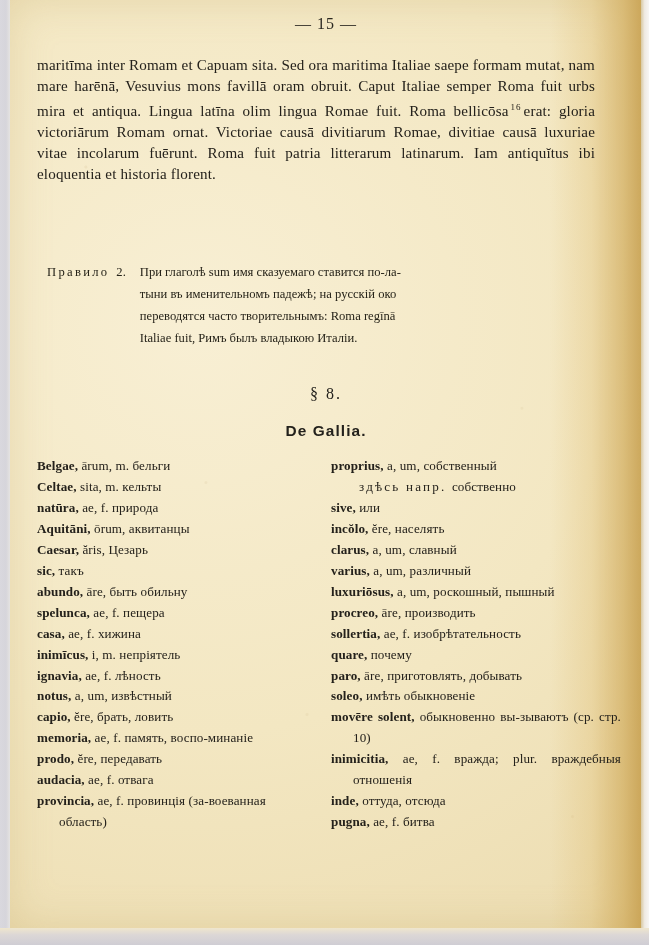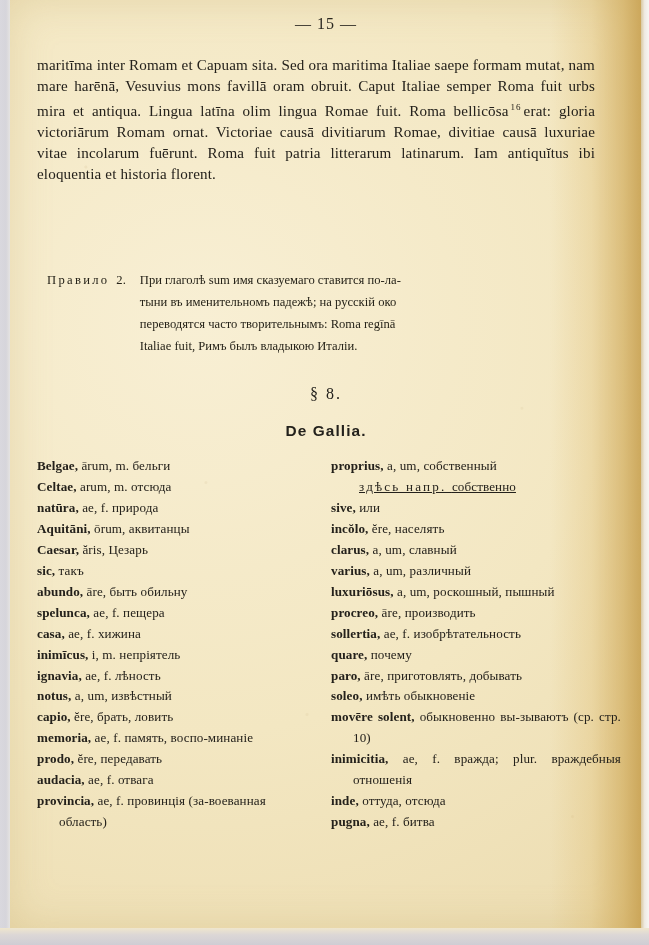--- a/index.html
+++ b/index.html
@@ -128,21 +128,21 @@
     font-size: 9px;
     vertical-align: super;
     letter-spacing: 1px;
     padding: 0 2px;
   }
 
   
   .rule-block {
     position: absolute;
     left: 37px;
-    top: 269px;
+    top: 261px;
     width: 545px;
     font-size: 12.6px;
     line-height: 22px;
     color: #262319;
   }
   .rule-row { display: flex; align-items: flex-start; }
   .rule-label {
     flex: 0 0 auto;
     letter-spacing: 2.3px;
     white-space: nowrap;
@@ -238,40 +238,40 @@
           </div>
         </div>
       </div>
 
       <div class="section-mark">§ 8.</div>
       <div class="section-title">De Gallia.</div>
 
       <div class="vocab">
         <div class="vocab-col left">
             <p class="vocab-entry"><span class="lemma">Belgae,</span><span> ārum, m. бельги</span></p>
-            <p class="vocab-entry"><span class="lemma">Celtae,</span><span> arum, m. отсюда</span></p>
+            <p class="vocab-entry"><span class="lemma">Celtae,</span><span> sita, m. кельты</span></p>
             <p class="vocab-entry"><span class="lemma">natūra,</span><span> ae, f. природа</span></p>
             <p class="vocab-entry"><span class="lemma">Aquitāni,</span><span> ōrum, аквитанцы</span></p>
             <p class="vocab-entry"><span class="lemma">Caesar,</span><span> ăris, Цезарь</span></p>
             <p class="vocab-entry"><span class="lemma">sic,</span><span> такъ</span></p>
             <p class="vocab-entry"><span class="lemma">abundo,</span><span> āre, быть обильну</span></p>
             <p class="vocab-entry"><span class="lemma">spelunca,</span><span> ae, f. пещера</span></p>
             <p class="vocab-entry"><span class="lemma">casa,</span><span> ae, f. хижина</span></p>
             <p class="vocab-entry"><span class="lemma">inimīcus,</span><span> i, m. непріятель</span></p>
             <p class="vocab-entry"><span class="lemma">ignavia,</span><span> ae, f. лѣность</span></p>
             <p class="vocab-entry"><span class="lemma">notus,</span><span> a, um, извѣстный</span></p>
             <p class="vocab-entry"><span class="lemma">capio,</span><span> ĕre, брать, ловить</span></p>
             <p class="vocab-entry hang2"><span class="lemma">memoria,</span><span> ae, f. память, воспо-минаніе</span></p>
             <p class="vocab-entry"><span class="lemma">prodo,</span><span> ĕre, передавать</span></p>
             <p class="vocab-entry"><span class="lemma">audacia,</span><span> ae, f. отвага</span></p>
             <p class="vocab-entry hang2"><span class="lemma">provincia,</span><span> ae, f. провинція (за-воеванная область)</span></p>
           </div>
         <div class="vocab-col right">
             <p class="vocab-entry justify"><span class="lemma">proprius,</span><span> a, um, собственный</span></p>
-            <p class="vocab-entry" style="padding-left: 28px; text-indent: 0px; text-decoration: underline;"><span class="spaced">здѣсь напр. </span><span>собственно</span></p>
+            <p class="vocab-entry" style="padding-left: 28px; text-indent: 0px;"><span class="spaced">здѣсь напр. </span><span>собственно</span></p>
             <p class="vocab-entry"><span class="lemma">sive,</span><span> или</span></p>
             <p class="vocab-entry"><span class="lemma">incŏlo,</span><span> ĕre, населять</span></p>
             <p class="vocab-entry"><span class="lemma">clarus,</span><span> a, um, славный</span></p>
             <p class="vocab-entry"><span class="lemma">varius,</span><span> a, um, различный</span></p>
             <p class="vocab-entry hang2 justify"><span class="lemma">luxuriōsus,</span><span> a, um, роскошный, пышный</span></p>
             <p class="vocab-entry"><span class="lemma">procreo,</span><span> āre, производить</span></p>
             <p class="vocab-entry"><span class="lemma">sollertia,</span><span> ae, f. изобрѣтательность</span></p>
             <p class="vocab-entry"><span class="lemma">quare,</span><span> почему</span></p>
             <p class="vocab-entry"><span class="lemma">paro,</span><span> āre, приготовлять, добывать</span></p>
             <p class="vocab-entry"><span class="lemma">soleo,</span><span> имѣть обыкновеніе</span></p>

